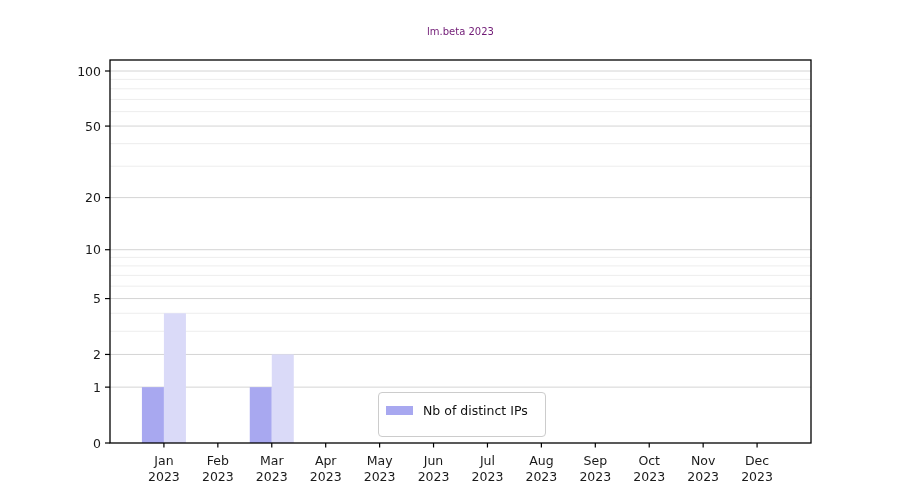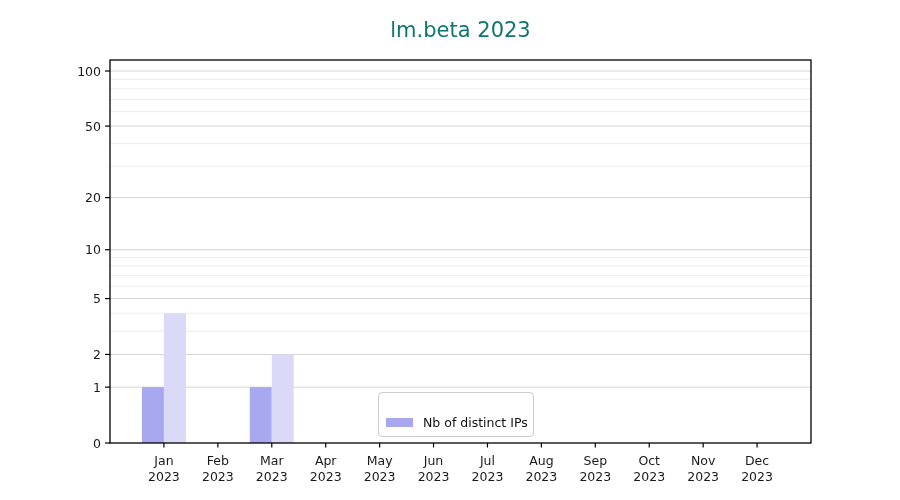--- a/index.html
+++ b/index.html
@@ -12,41 +12,41 @@
     position: relative;
     width: 900px;
     height: 500px;
     background: #ffffff;
     overflow: hidden;
   }
   .chart-title {
     position: absolute;
     left: 110px;
     width: 701px;
-    top: 18px;
+    top: 26px;
     text-align: center;
-    font-size: 21px;
-    color: #0f766e;
+    font-size: 10px;
+    color: #701a75;
   }
   svg.chart-canvas {
     position: absolute;
     left: 0;
     top: 0;
   }
   .legend {
     position: absolute;
     left: 378px;
     top: 392px;
-    width: 156px;
+    width: 168px;
     height: 45px;
     box-sizing: border-box;
     background: rgba(255,255,255,0.9);
     border: 1px solid #cccccc;
     border-radius: 4px;
-    padding: 20px 8px 0 7px;
+    padding: 8px 8px 0 7px;
   }
   .legend-row {
     display: flex;
     align-items: center;
     height: 19px;
   }
   .legend-swatch {
     width: 27px;
     height: 9px;
     flex: 0 0 27px;

